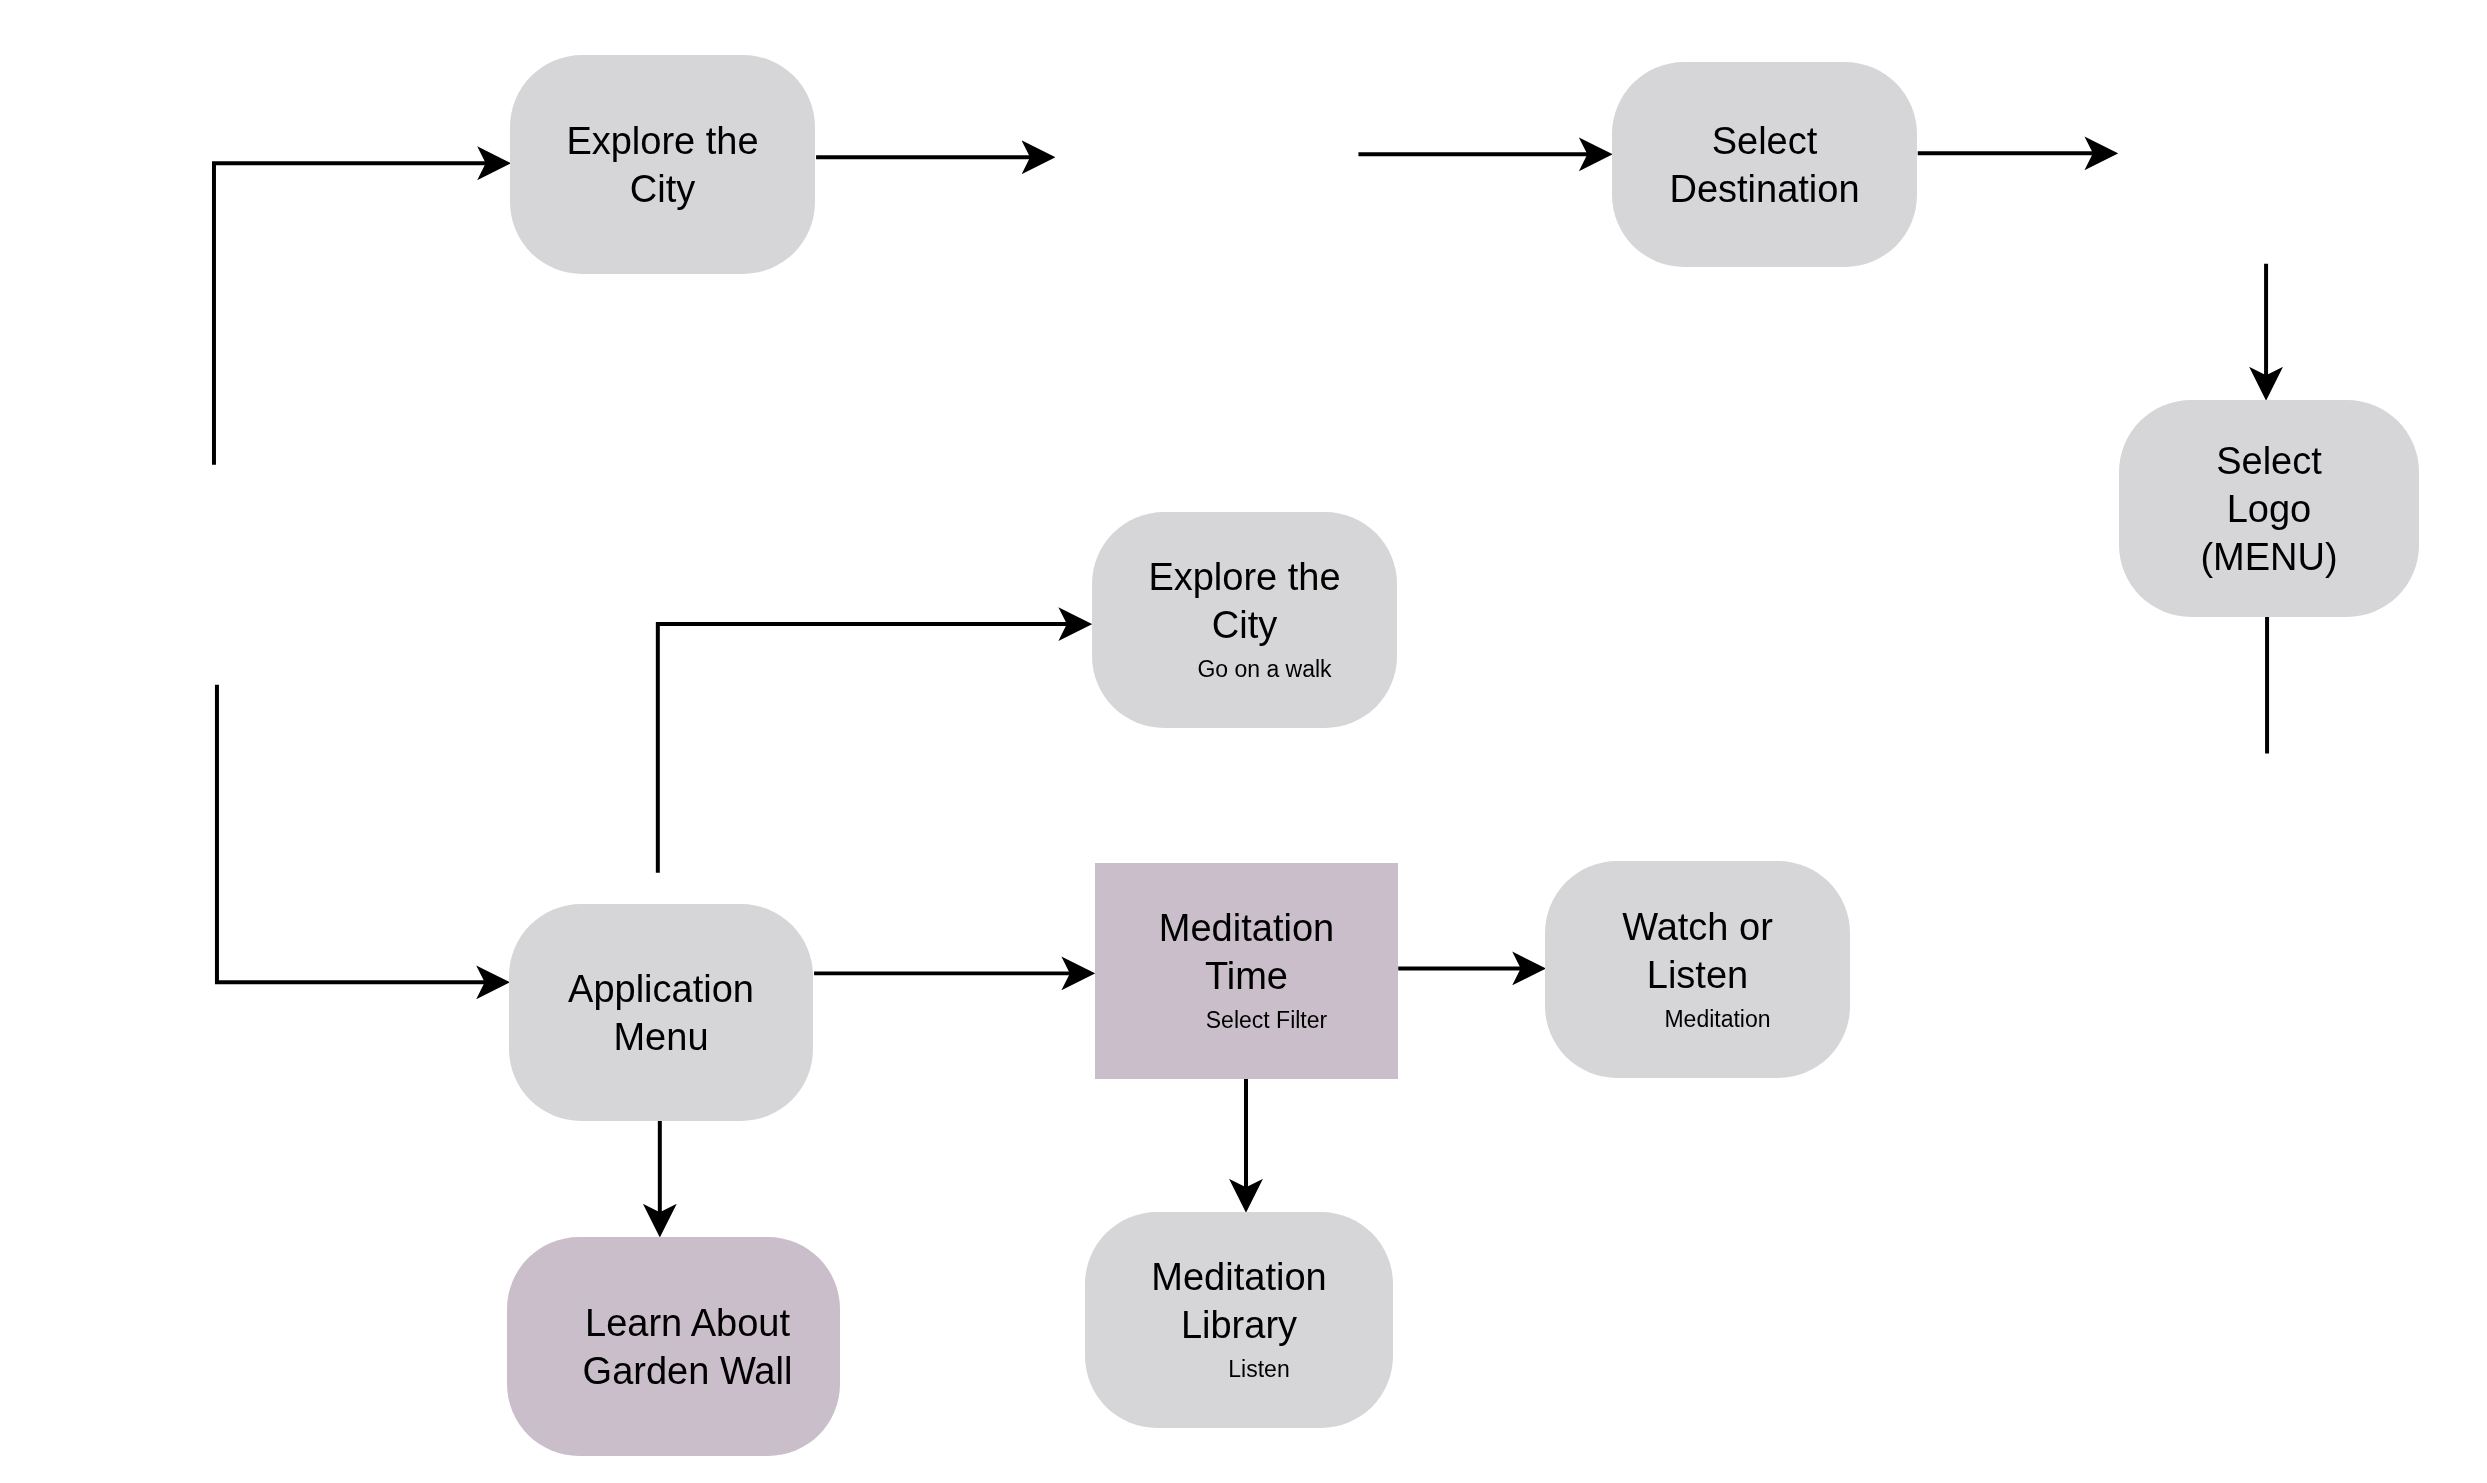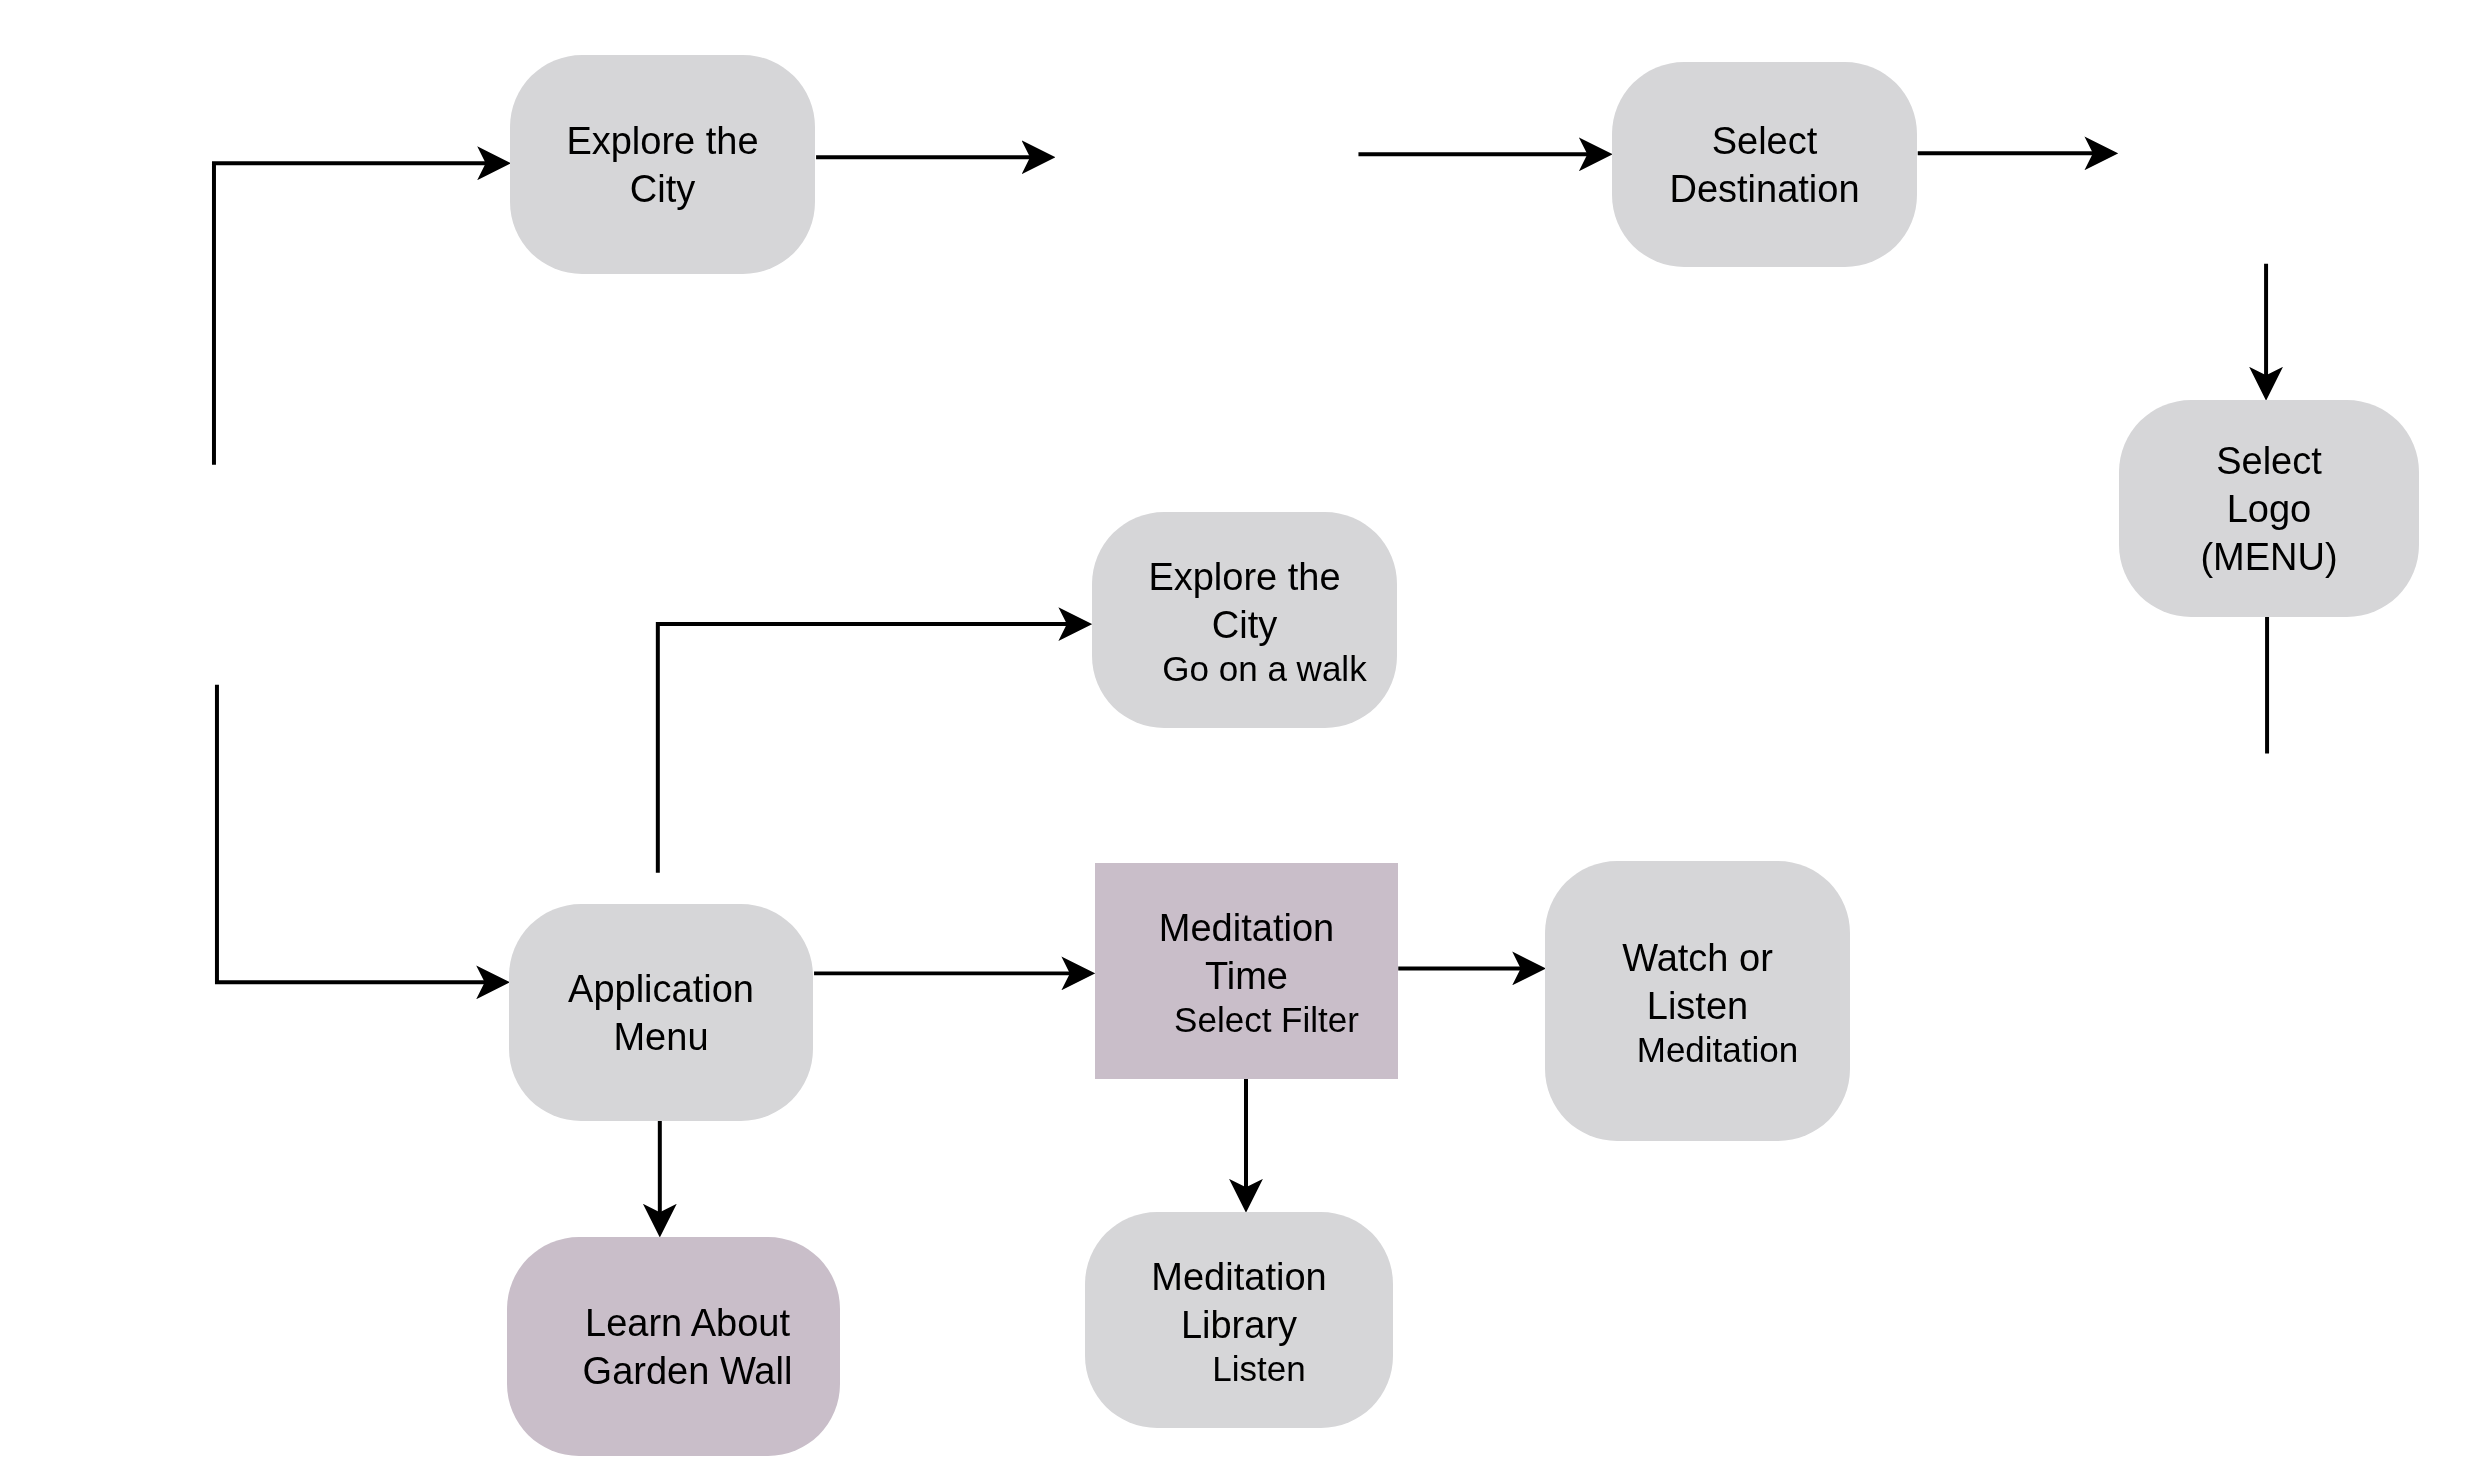--- a/index.html
+++ b/index.html
@@ -31,21 +31,21 @@
     color: #000000;
     font-size: 38px;
     line-height: 48px;
   }
   .gray-round   { background: #d6d6d8; border-radius: 72px; }
   .purple-rect  { background: #c9bec9; }
   .purple-round { background: #c9bec9; border-radius: 72px; }
   .label { white-space: pre-line; }
   .sublabel {
     white-space: pre-line;
-    font-size: 35px;
+    font-size: 23px;
     line-height: 36px;
     margin-top: 2px;
     margin-left: 40px;
   }
   .sublabel-top {
     font-size: 31px;
     line-height: 38px;
     margin-bottom: 8px;
   }
   .big-label {
@@ -57,21 +57,21 @@
   #user_notification  { left: 65px;   top: 465px;  width: 305px; height: 220px; }
   #explore_city_top   { left: 510px;  top: 55px;   width: 305px; height: 219px; }
   #listen_read        { left: 1055px; top: 45px;   width: 303px; height: 218px; }
   #select_destination { left: 1612px; top: 62px;   width: 305px; height: 205px; }
   #follow_map         { left: 2117px; top: 45px;   width: 303px; height: 219px; }
   #select_logo        { left: 2119px; top: 400px;  width: 300px; height: 217px; }
   #app_menu           { left: 2129px; top: 753px;  width: 302px; height: 216px; }
   #explore_city_walk  { left: 1092px; top: 512px;  width: 305px; height: 216px; }
   #application_menu   { left: 509px;  top: 873px;  width: 304px; height: 217px; margin-top: 31px; }
   #meditation_time    { left: 1095px; top: 863px;  width: 303px; height: 216px; }
-  #watch_listen       { left: 1545px; top: 861px;  width: 305px; height: 280px; }
+  #watch_listen       { left: 1545px; top: 861px;  width: 305px; height: 217px; }
   #learn_garden       { left: 507px;  top: 1237px; width: 305px; height: 219px; padding-left: 28px; }
   #meditation_library { left: 1085px; top: 1212px; width: 308px; height: 216px; }
 </style>
 </head>
 <body>
 
 <div id="canvas">
 
   <svg id="edge-layer" viewBox="0 0 2500 1491" xmlns="http://www.w3.org/2000/svg">
     <defs>

